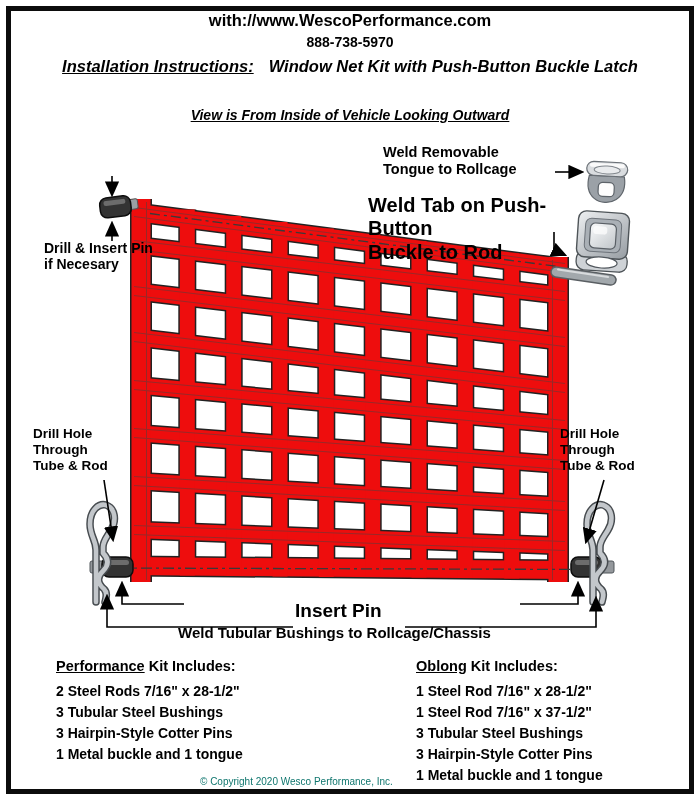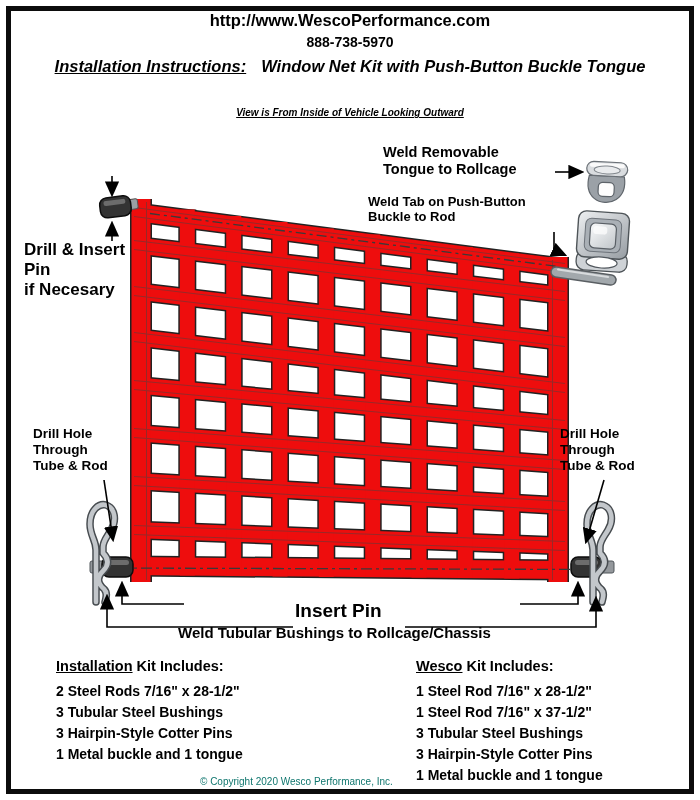--- a/index.html
+++ b/index.html
@@ -9,25 +9,25 @@
   #art{position:absolute;left:0;top:0;z-index:1;pointer-events:none;}
   .txt{position:absolute;z-index:2;font-weight:bold;white-space:pre-line;}
   .center{left:0;right:0;text-align:center;}
   .callout{text-align:left;line-height:1.17;}
   .u{text-decoration:underline;}
   .it{font-style:italic;}
   #url{top:11px;font-size:16.5px;}
   #phone{top:34px;font-size:14px;}
   #title{top:57px;font-size:16.5px;}
   #title .u{margin-right:15px;}
-  #subtitle{top:107px;font-size:10px;}
+  #subtitle{top:107px;font-size:14px;}
   #c-weld-bushing{left:100px;top:158px;width:185px;font-size:14.5px;}
-  #c-drill-insert{left:24px;top:240px;width:125px;font-size:17px;}
+  #c-drill-insert{left:44px;top:240px;width:125px;font-size:14px;}
   #c-weld-tongue{left:383px;top:144px;width:180px;font-size:14.5px;}
-  #c-weld-tab{left:368px;top:194px;width:200px;font-size:13px;}
+  #c-weld-tab{left:368px;top:194px;width:200px;font-size:20px;}
   #c-drill-left{left:33px;top:426px;width:105px;font-size:13.5px;}
   #c-drill-right{left:560px;top:426px;width:105px;font-size:13.5px;}
   #c-weld-bushings{left:178px;top:594px;width:350px;font-size:15px;margin-top:30px;}
   #c-insert-pin{left:295px;top:600px;width:110px;font-size:19px;}
   .kit{position:absolute;z-index:2;font-weight:bold;}
   .kit .khead{font-size:14.5px;margin-bottom:7px;}
   .kit .item{font-size:14px;line-height:21px;white-space:pre;}
   #kit-left{left:56px;top:658px;width:280px;}
   #kit-right{left:416px;top:658px;width:280px;}
   #copyright{left:200px;top:776px;font-size:10px;font-weight:normal;color:#0f766e;z-index:2;}
@@ -177,50 +177,50 @@
       <path d="M 554,232 L 554,250 L 565,255" marker-end="url(#ah)"></path>
       <path d="M 104,480 L 113,540" marker-end="url(#ah)"></path>
       <path d="M 604,480 L 586,542" marker-end="url(#ah)"></path>
       <path d="M 184,604 L 122,604 L 122,583" marker-end="url(#ah)"></path>
       <path d="M 520,604 L 578,604 L 578,583" marker-end="url(#ah)"></path>
       <path d="M 293,627 L 107,627 L 107,596" marker-end="url(#ah)"></path>
       <path d="M 405,627 L 596,627 L 596,598" marker-end="url(#ah)"></path>
     </g>
   </svg>
 
-  <div id="url" class="txt center">http://www.WescoPerformance.com</div>
+  <div id="url" class="txt center">with://www.WescoPerformance.com</div>
   <div id="phone" class="txt center">888-738-5970</div>
-  <div id="title" class="txt center"><span class="u it">Installation Instructions:</span><span class="it">Window Net Kit with Push-Button Buckle Tongue</span></div>
+  <div id="title" class="txt center"><span class="u it">Installation Instructions:</span><span class="it">Window Net Kit with Push-Button Buckle Latch</span></div>
   <div id="subtitle" class="txt center"><span class="u it">View is From Inside of Vehicle Looking Outward</span></div>
 
   <div id="c-drill-insert" class="txt callout">Drill &amp; Insert Pin
 if Necesary</div>
   <div id="c-weld-tongue" class="txt callout">Weld Removable
 Tongue to Rollcage</div>
   <div id="c-weld-tab" class="txt callout">Weld Tab on Push-Button
 Buckle to Rod</div>
   <div id="c-drill-left" class="txt callout">Drill Hole
 Through
 Tube &amp; Rod</div>
   <div id="c-drill-right" class="txt callout">Drill Hole
 Through
 Tube &amp; Rod</div>
   <div id="c-weld-bushings" class="txt callout">Weld Tubular Bushings to Rollcage/Chassis</div>
   <div id="c-insert-pin" class="txt callout">Insert Pin</div>
 
   <div id="kit-left" class="kit">
-    <div class="khead"><span class="u">Installation</span><span> Kit Includes:</span></div>
+    <div class="khead"><span class="u">Performance</span><span> Kit Includes:</span></div>
     <div class="item">2 Steel Rods 7/16" x 28-1/2"</div>
     <div class="item">3 Tubular Steel Bushings</div>
     <div class="item">3 Hairpin-Style Cotter Pins</div>
     <div class="item">1 Metal buckle and 1 tongue</div>
   </div>
 
   <div id="kit-right" class="kit">
-    <div class="khead"><span class="u">Wesco</span><span> Kit Includes:</span></div>
+    <div class="khead"><span class="u">Oblong</span><span> Kit Includes:</span></div>
     <div class="item">1 Steel Rod 7/16" x 28-1/2"</div>
     <div class="item">1 Steel Rod 7/16" x 37-1/2"</div>
     <div class="item">3 Tubular Steel Bushings</div>
     <div class="item">3 Hairpin-Style Cotter Pins</div>
     <div class="item">1 Metal buckle and 1 tongue</div>
   </div>
 
   <div id="copyright" class="txt">© Copyright 2020 Wesco Performance, Inc.</div>
 </div>
 

